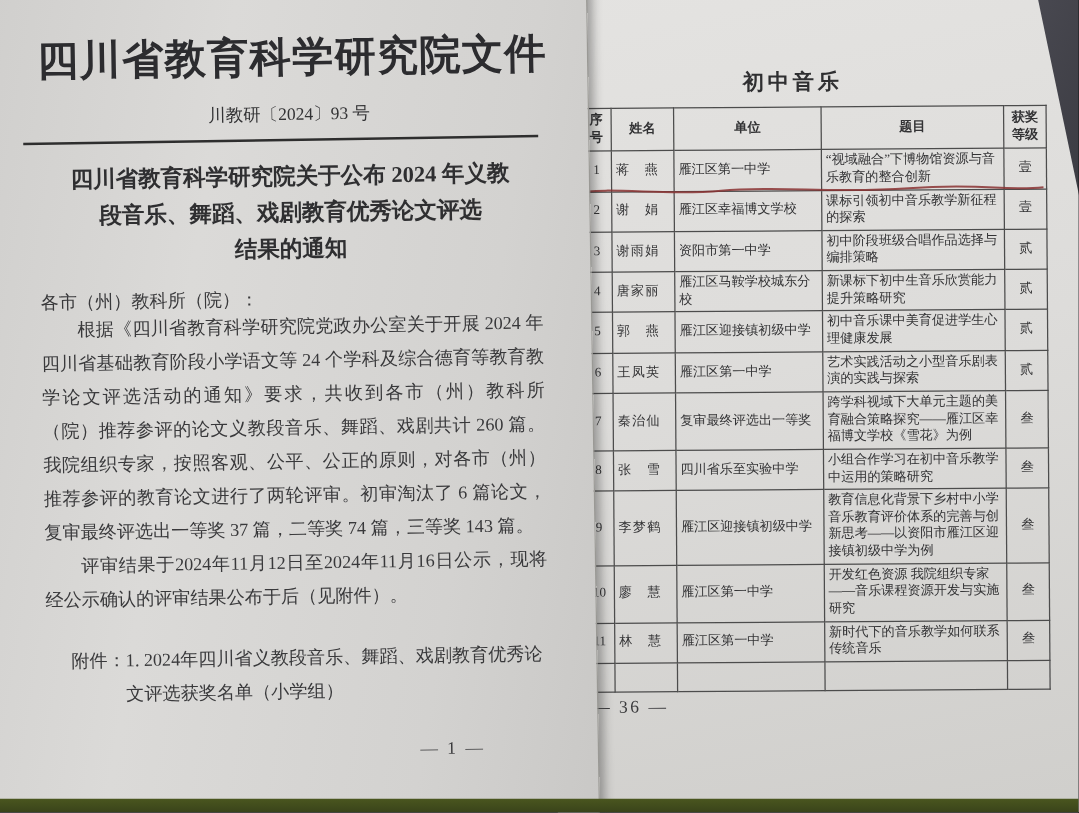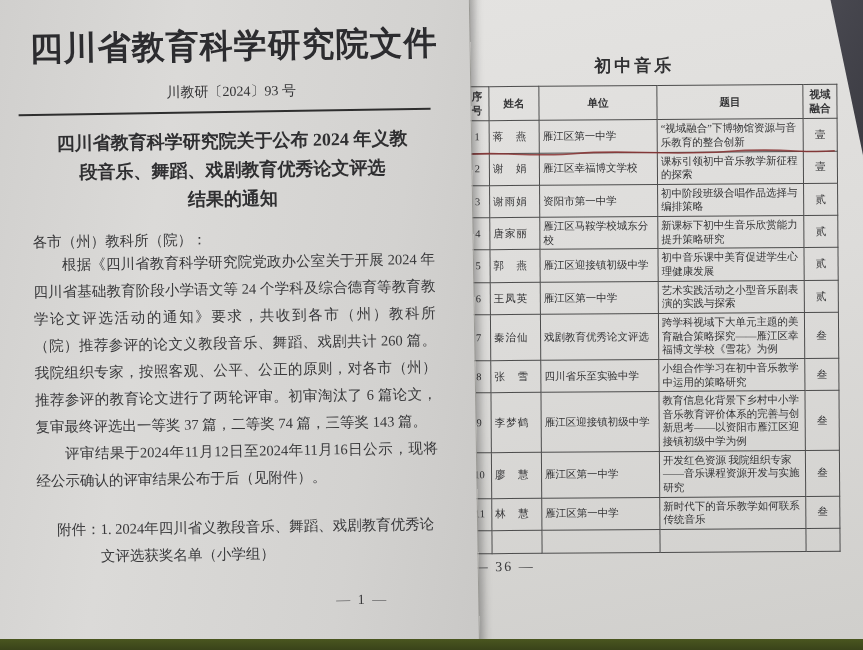--- a/index.html
+++ b/index.html
@@ -85,21 +85,21 @@
             <col class="col-unit">
           <col class="col-title">
             <col class="col-grade">
         </colgroup>
         <thead>
             <tr>
               <th>序号</th>
               <th>姓名</th>
               <th>单位</th>
               <th>题目</th>
-              <th>视域融合</th>
+              <th>获奖等级</th>
             </tr>
           </thead>
         <tbody>
             <tr>
               <td class="c-no">1</td>
               <td class="c-name">蒋　燕</td>
               <td class="c-unit">雁江区第一中学</td>
               <td class="c-title">“视域融合”下博物馆资源与音乐教育的整合创新</td>
               <td class="c-grade">壹</td>
             </tr>
@@ -134,21 +134,21 @@
             <tr>
               <td class="c-no">6</td>
               <td class="c-name">王凤英</td>
               <td class="c-unit">雁江区第一中学</td>
               <td class="c-title">艺术实践活动之小型音乐剧表演的实践与探索</td>
               <td class="c-grade">贰</td>
             </tr>
             <tr>
               <td class="c-no">7</td>
               <td class="c-name">秦治仙</td>
-              <td class="c-unit">戏剧教育优秀论文评选</td>
+              <td class="c-unit">复审最终评选出一等奖</td>
               <td class="c-title">跨学科视域下大单元主题的美育融合策略探究——雁江区幸福博文学校《雪花》为例</td>
               <td class="c-grade">叁</td>
             </tr>
             <tr>
               <td class="c-no">8</td>
               <td class="c-name">张　雪</td>
               <td class="c-unit">四川省乐至实验中学</td>
               <td class="c-title">小组合作学习在初中音乐教学中运用的策略研究</td>
               <td class="c-grade">叁</td>
             </tr>

